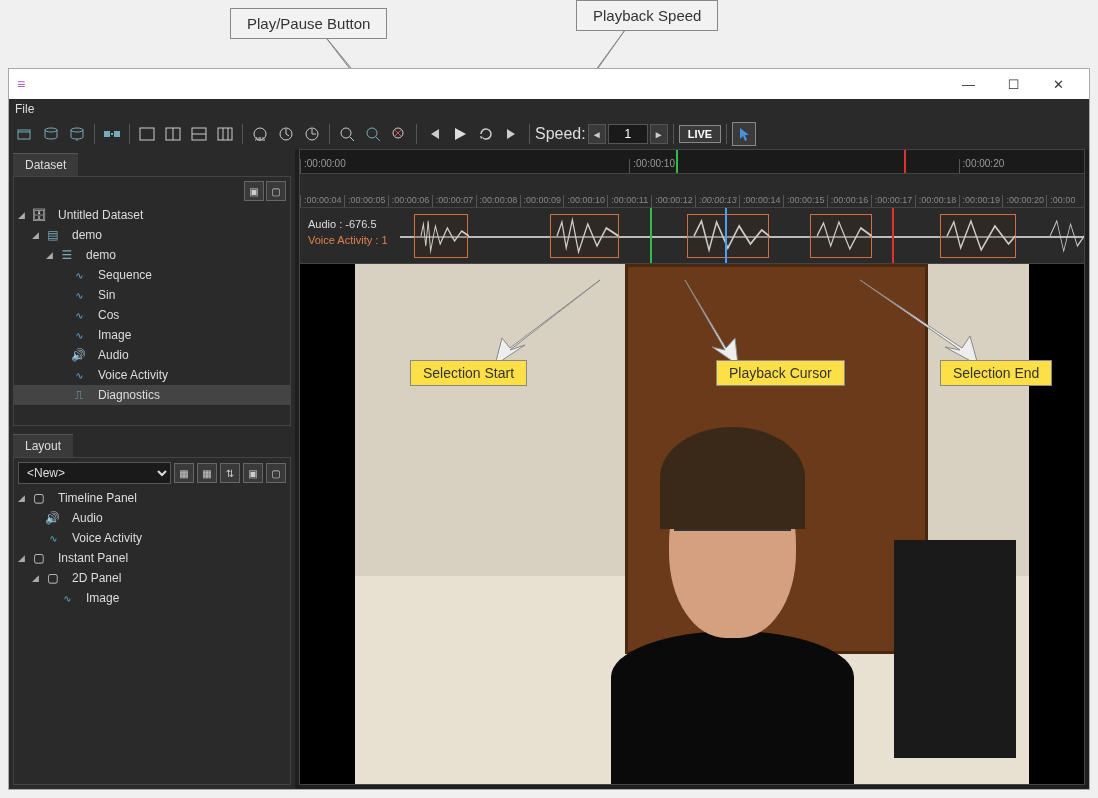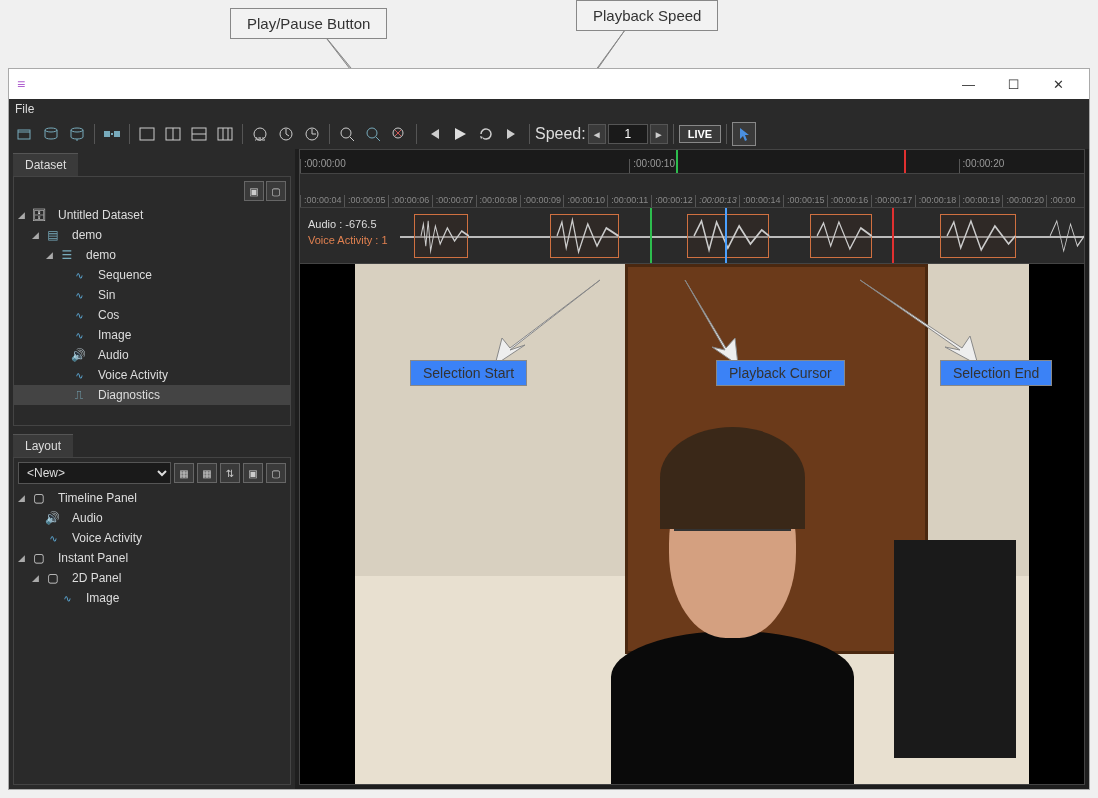--- a/index.html
+++ b/index.html
@@ -49,21 +49,21 @@
 .video-frame{width:86%;height:100%;background:linear-gradient(180deg,#d8d0c0 0%,#d8d0c0 60%,#e8e0d0 60%,#e8e0d0 100%);position:relative;overflow:hidden}
 .door{position:absolute;left:40%;top:0;width:45%;height:75%;background:#6b3a1a;border:3px solid #4a2810}
 .cabinet{position:absolute;right:2%;bottom:5%;width:18%;height:42%;background:#1a1a1a}
 .person{position:absolute;left:38%;bottom:0;width:36%;height:70%}
 .head{position:absolute;top:8%;left:24%;width:52%;height:52%;background:#d4a080;border-radius:50% 50% 45% 45%}
 .hair{position:absolute;top:2%;left:20%;width:60%;height:28%;background:#3a2818;border-radius:50% 50% 0 0}
 .shirt{position:absolute;bottom:0;left:0;width:100%;height:42%;background:#0a0a0a;border-radius:50% 50% 0 0 / 30% 30% 0 0}
 .glasses{position:absolute;top:30%;left:26%;width:48%;height:10%;border-top:2px solid #333}
 .layout-select{background:#1a1a1a;border:1px solid #555;color:#ddd;font-size:12px;padding:2px 4px;flex:1}
 .annot{position:absolute;z-index:50}
-.annot-box{background:#3b82f6;border:1px solid #888;padding:4px 12px;font-size:14px;color:#333}
+.annot-box{background:#fde047;border:1px solid #888;padding:4px 12px;font-size:14px;color:#333}
 svg{overflow:visible}
 .waveform{position:absolute;top:50%;height:2px;background:#bbb;width:100%}
 .wf-burst{position:absolute;top:50%;transform:translateY(-50%)}
 </style>
 </head>
 <body>
 
 <div class="callout" style="left:230px;top:8px">
   <div class="callout-box">Play/Pause Button</div>
 </div>

